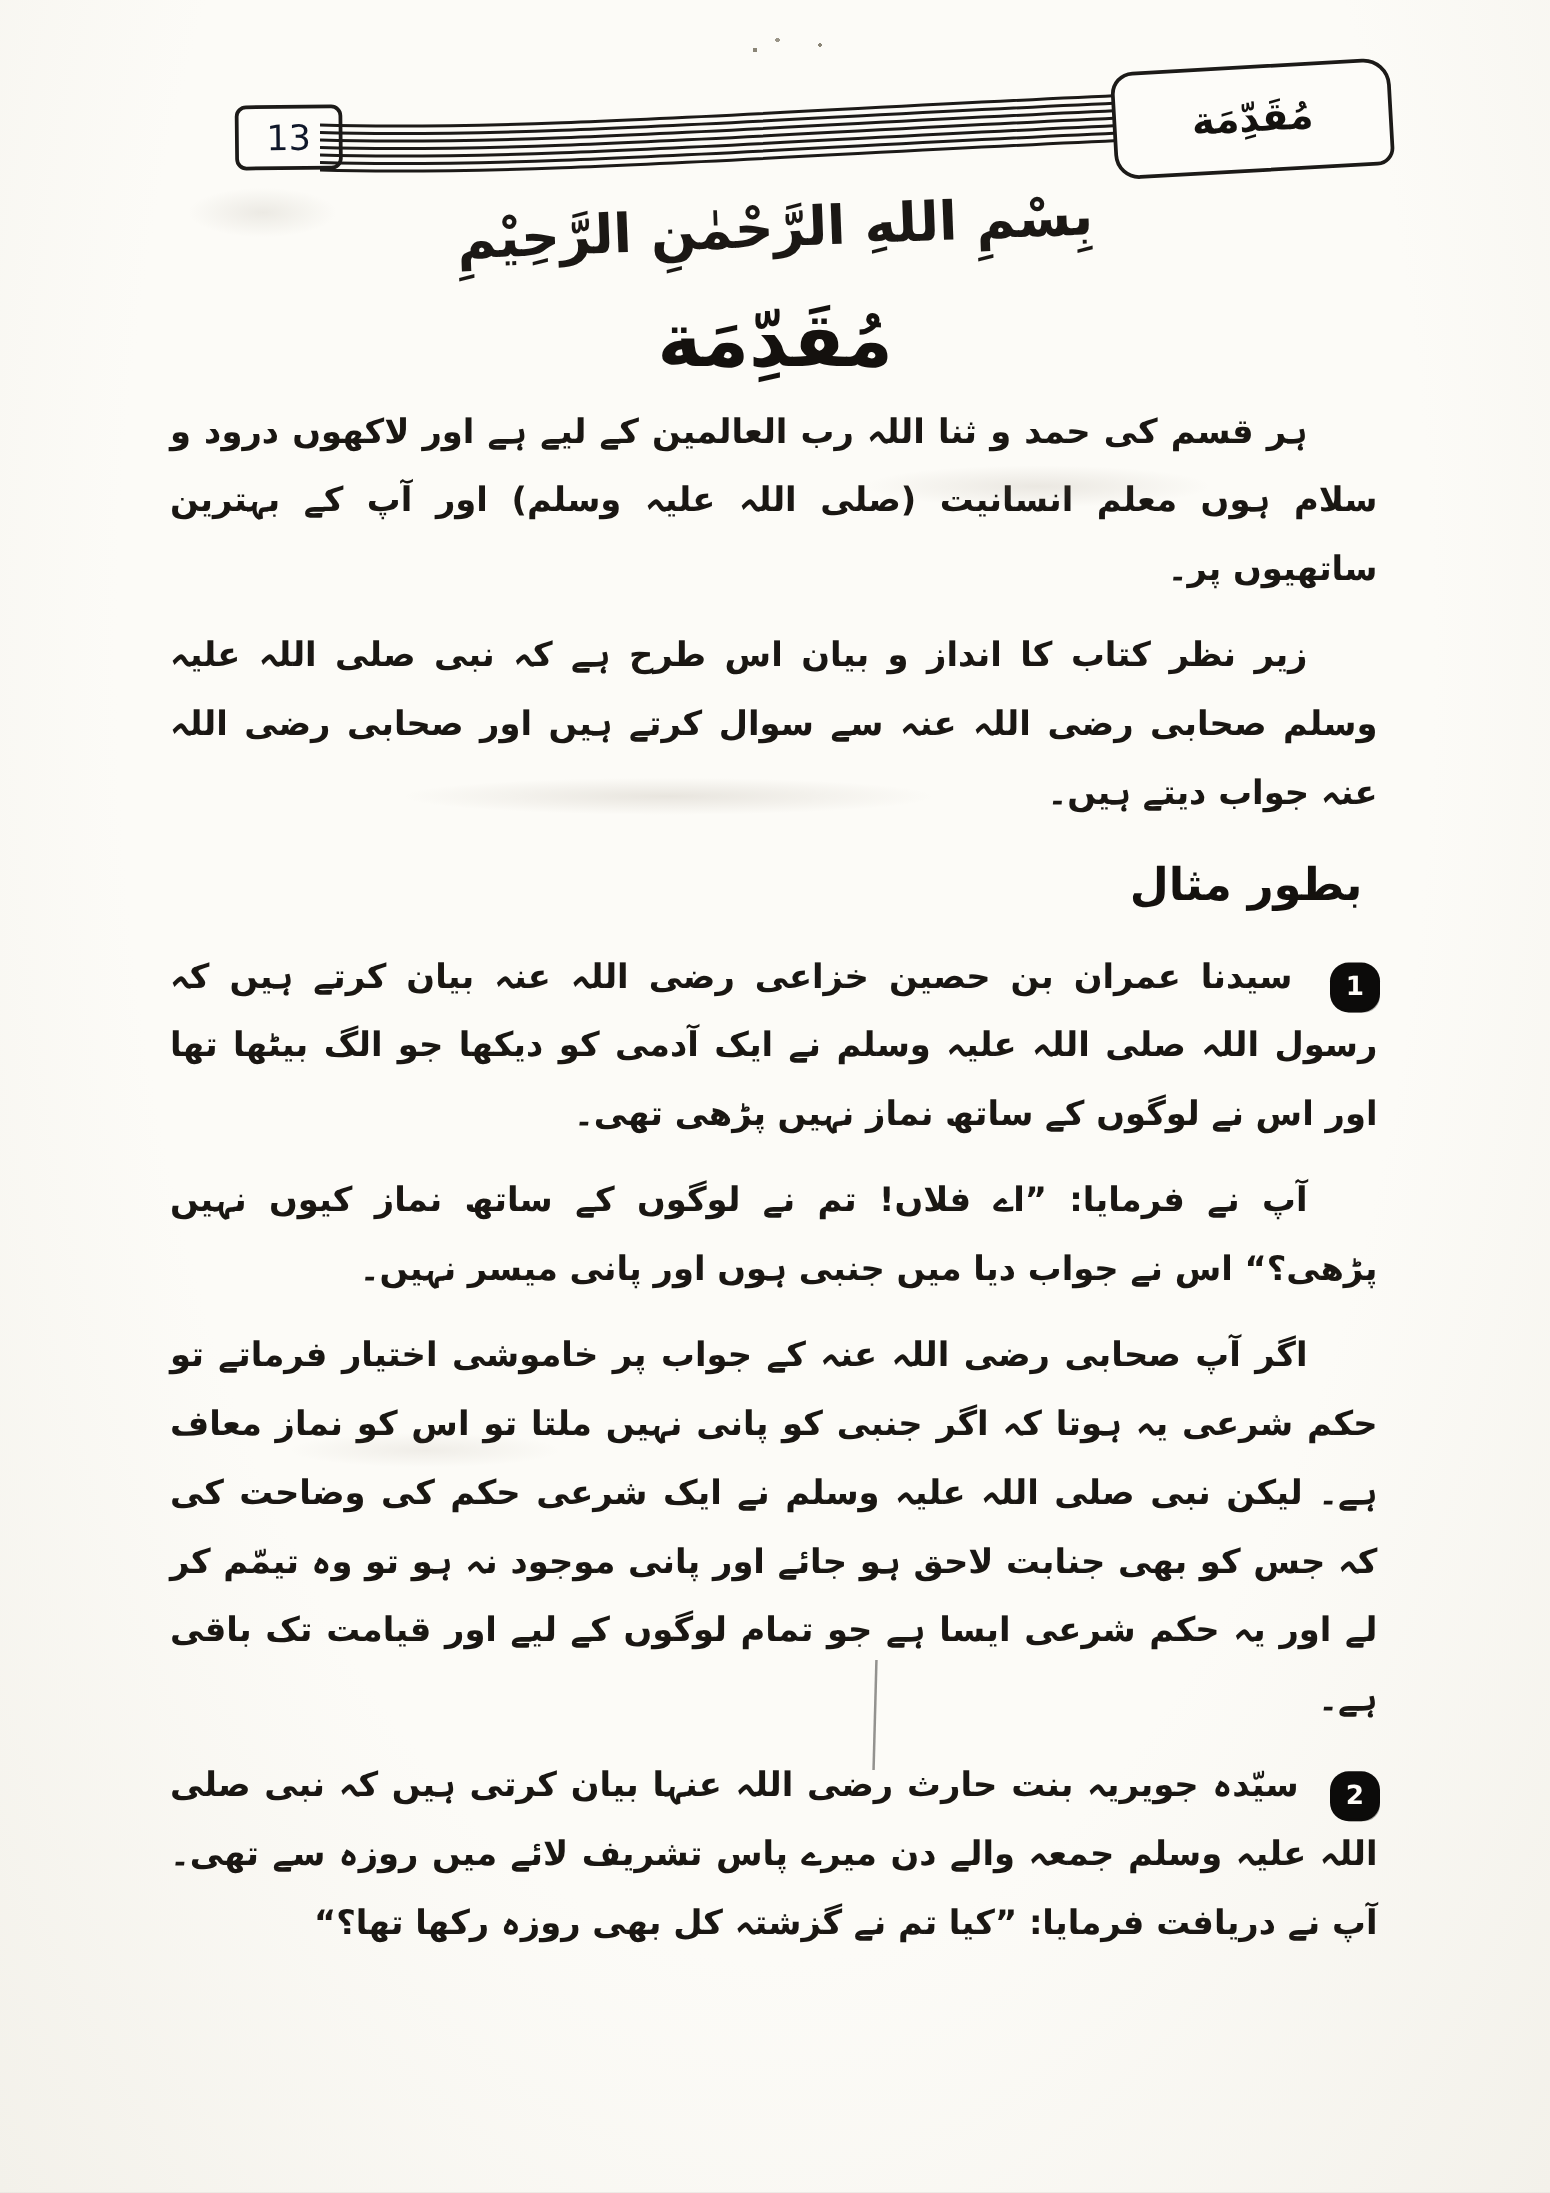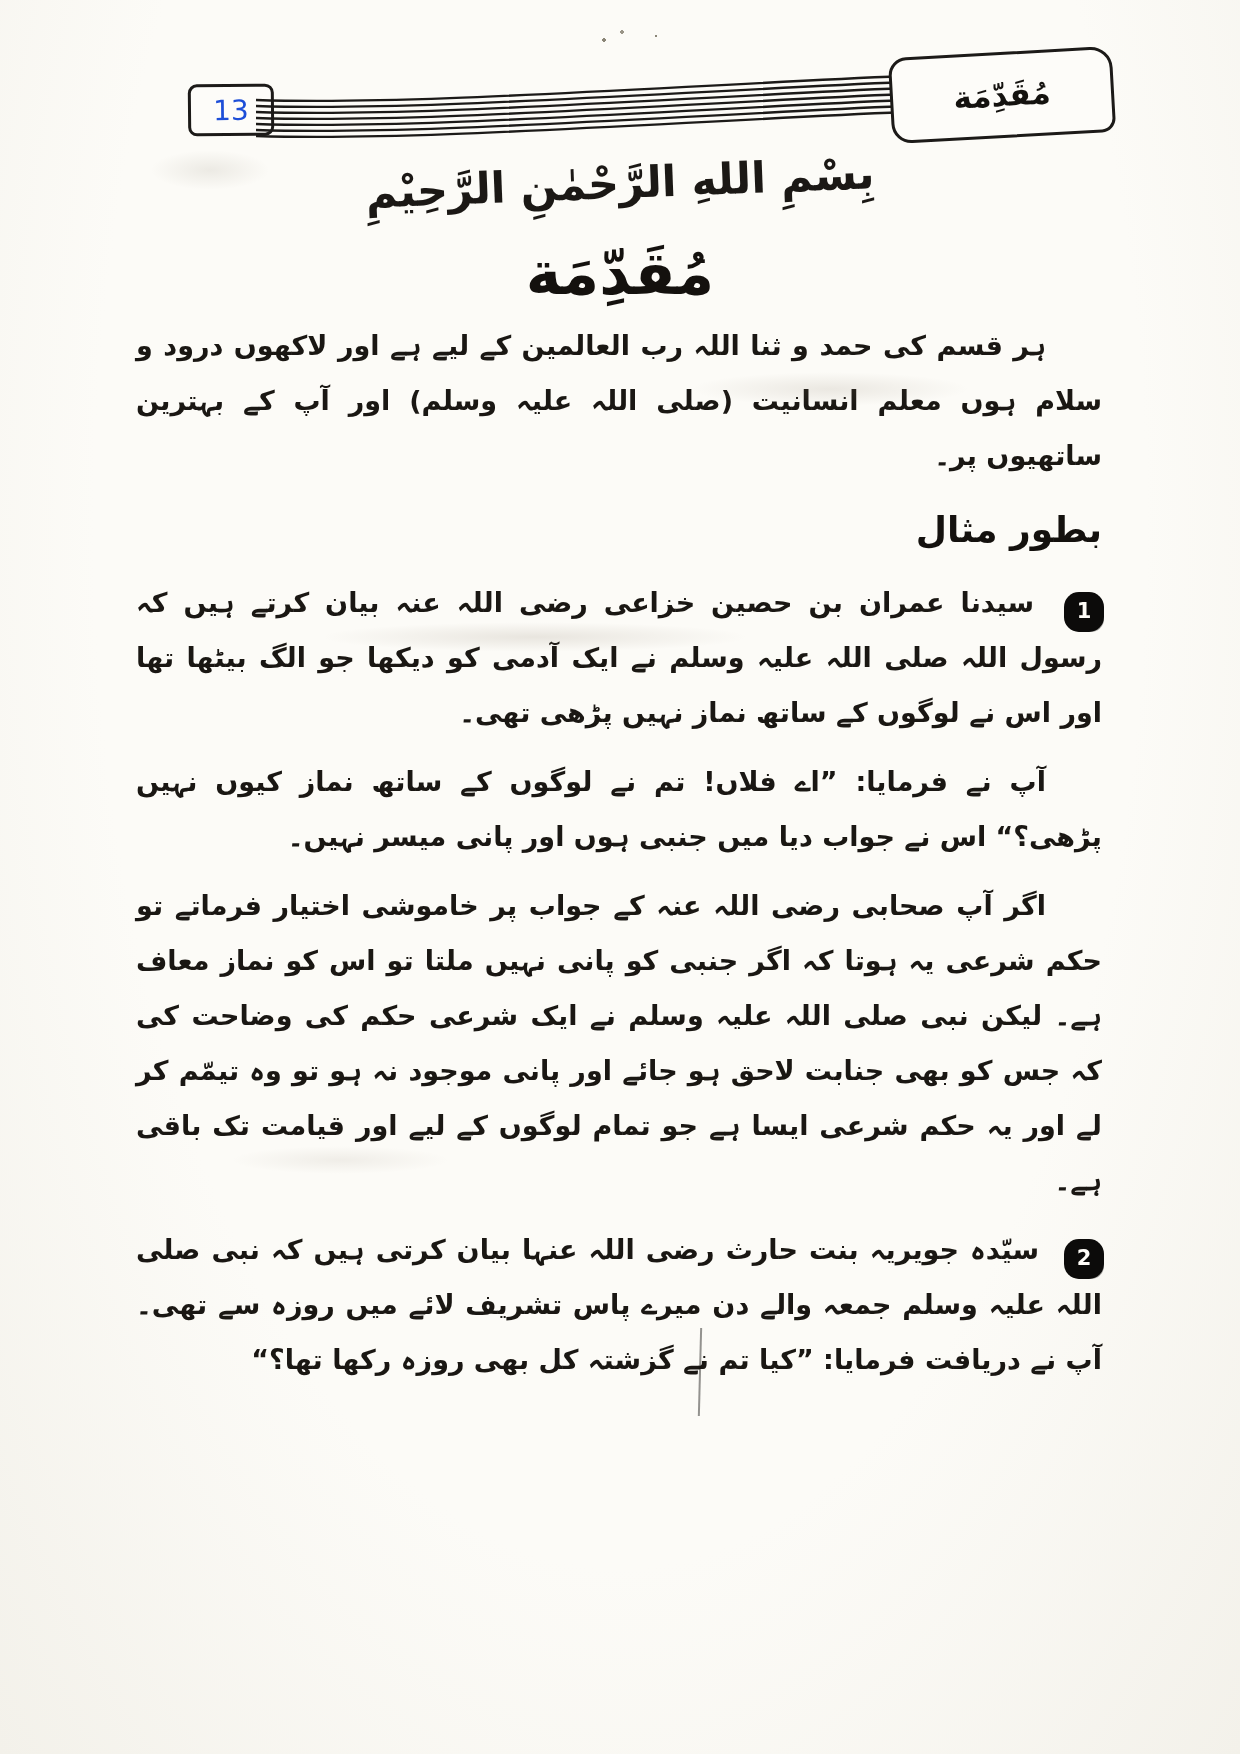--- a/index.html
+++ b/index.html
@@ -16,21 +16,21 @@
       radial-gradient(ellipse at 50% 30%, #fcfbf7 60%, #f3f1ea 100%);
     color:#161412;
     direction:rtl;
   }
   
   .header-band{position:absolute;top:0;left:0;width:1240px;height:150px;}
   .pagenum-box{
     position:absolute;left:188px;top:84px;width:80px;height:46px;
     border:3px solid #1c1a18;border-radius:9px;background:#fdfcf9;
     display:flex;align-items:center;justify-content:center;
-    font-size:28px;color:#1d4ed8;direction:ltr;
+    font-size:28px;color:#0f172a;direction:ltr;
     transform:rotate(-0.6deg);
   }
   .header-lines{position:absolute;left:256px;top:72px;}
   .chapter-box{
     position:absolute;left:890px;top:52px;width:218px;height:80px;
     border:3px solid #1c1a18;border-radius:18px 22px 14px 20px;background:#fdfcf9;
     display:flex;align-items:center;justify-content:center;
     transform:rotate(-3.2deg);
   }
   .chapter-box span{font-size:31px;font-weight:bold;color:#14120f;}
@@ -47,21 +47,21 @@
   }
   
   .content{
     position:absolute;top:318px;right:0;left:0;
     padding:0 138px 0 136px;
     font-size:27px;font-weight:bold;line-height:55px;
     text-align:justify;color:#1a1713;
   }
   .para{margin:0 0 14px 0;text-indent:56px;}
   .example-heading{
-    margin:18px 0 16px 0;
+    margin:18px 12px 16px 0;
     font-size:36px;font-weight:bold;line-height:58px;
     text-align:right;color:#14110e;
   }
   .example-para{margin:0 0 14px 0;text-indent:0;}
   .num-badge{
     display:inline-flex;align-items:center;justify-content:center;
     width:36px;height:36px;margin-left:16px;
     background:#0c0b0a;color:#fffdf8;
     border-radius:36% 36% 36% 36%;
     box-shadow:0 0 0 2px #0c0b0a, 2px 2px 0 0 rgba(12,11,10,.35);
@@ -111,20 +111,21 @@
     <div class="chapter-box">
       <span>مُقَدِّمَة</span>
     </div>
   </div>
 
   <div class="bismillah">بِسْمِ اللهِ الرَّحْمٰنِ الرَّحِيْمِ</div>
   <h1 class="main-title">مُقَدِّمَة</h1>
 
   <div class="content">
     <p class="para">ہر قسم کی حمد و ثنا اللہ رب العالمین کے لیے ہے اور لاکھوں درود و سلام ہوں معلم انسانیت (صلی اللہ علیہ وسلم) اور آپ کے بہترین ساتھیوں پر۔</p>
+    <p class="para">زیر نظر کتاب کا انداز و بیان اس طرح ہے کہ نبی صلی اللہ علیہ وسلم صحابی رضی اللہ عنہ سے سوال کرتے ہیں اور صحابی رضی اللہ عنہ جواب دیتے ہیں۔</p>
 
     <h2 class="example-heading">بطور مثال</h2>
 
     <div>
       <p class="example-para">
         <span class="num-badge">
           <span>1</span>
         </span>
         <span>سیدنا عمران بن حصین خزاعی رضی اللہ عنہ بیان کرتے ہیں کہ رسول اللہ صلی اللہ علیہ وسلم نے ایک آدمی کو دیکھا جو الگ بیٹھا تھا اور اس نے لوگوں کے ساتھ نماز نہیں پڑھی تھی۔</span>
       </p>

